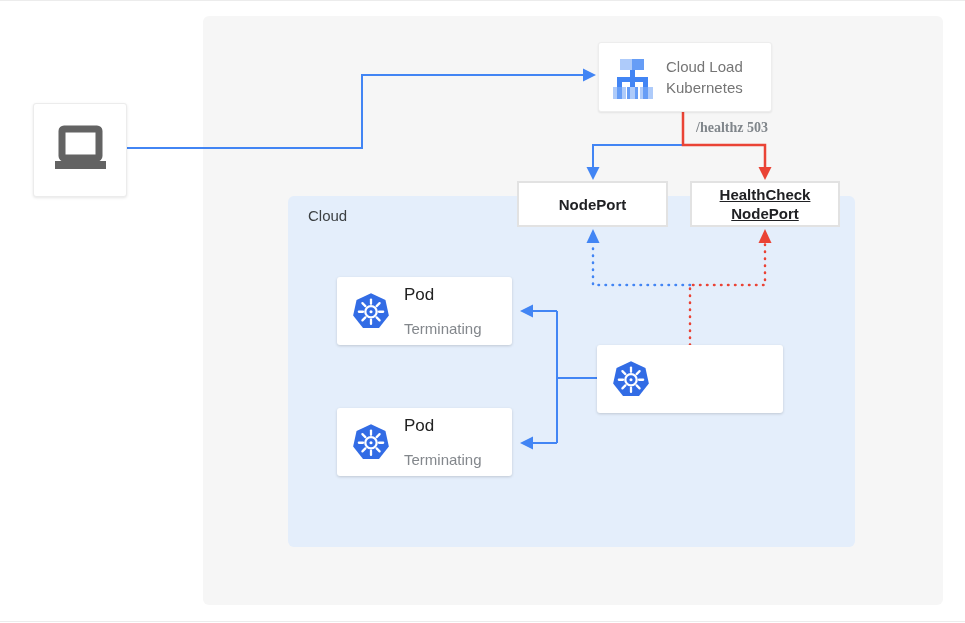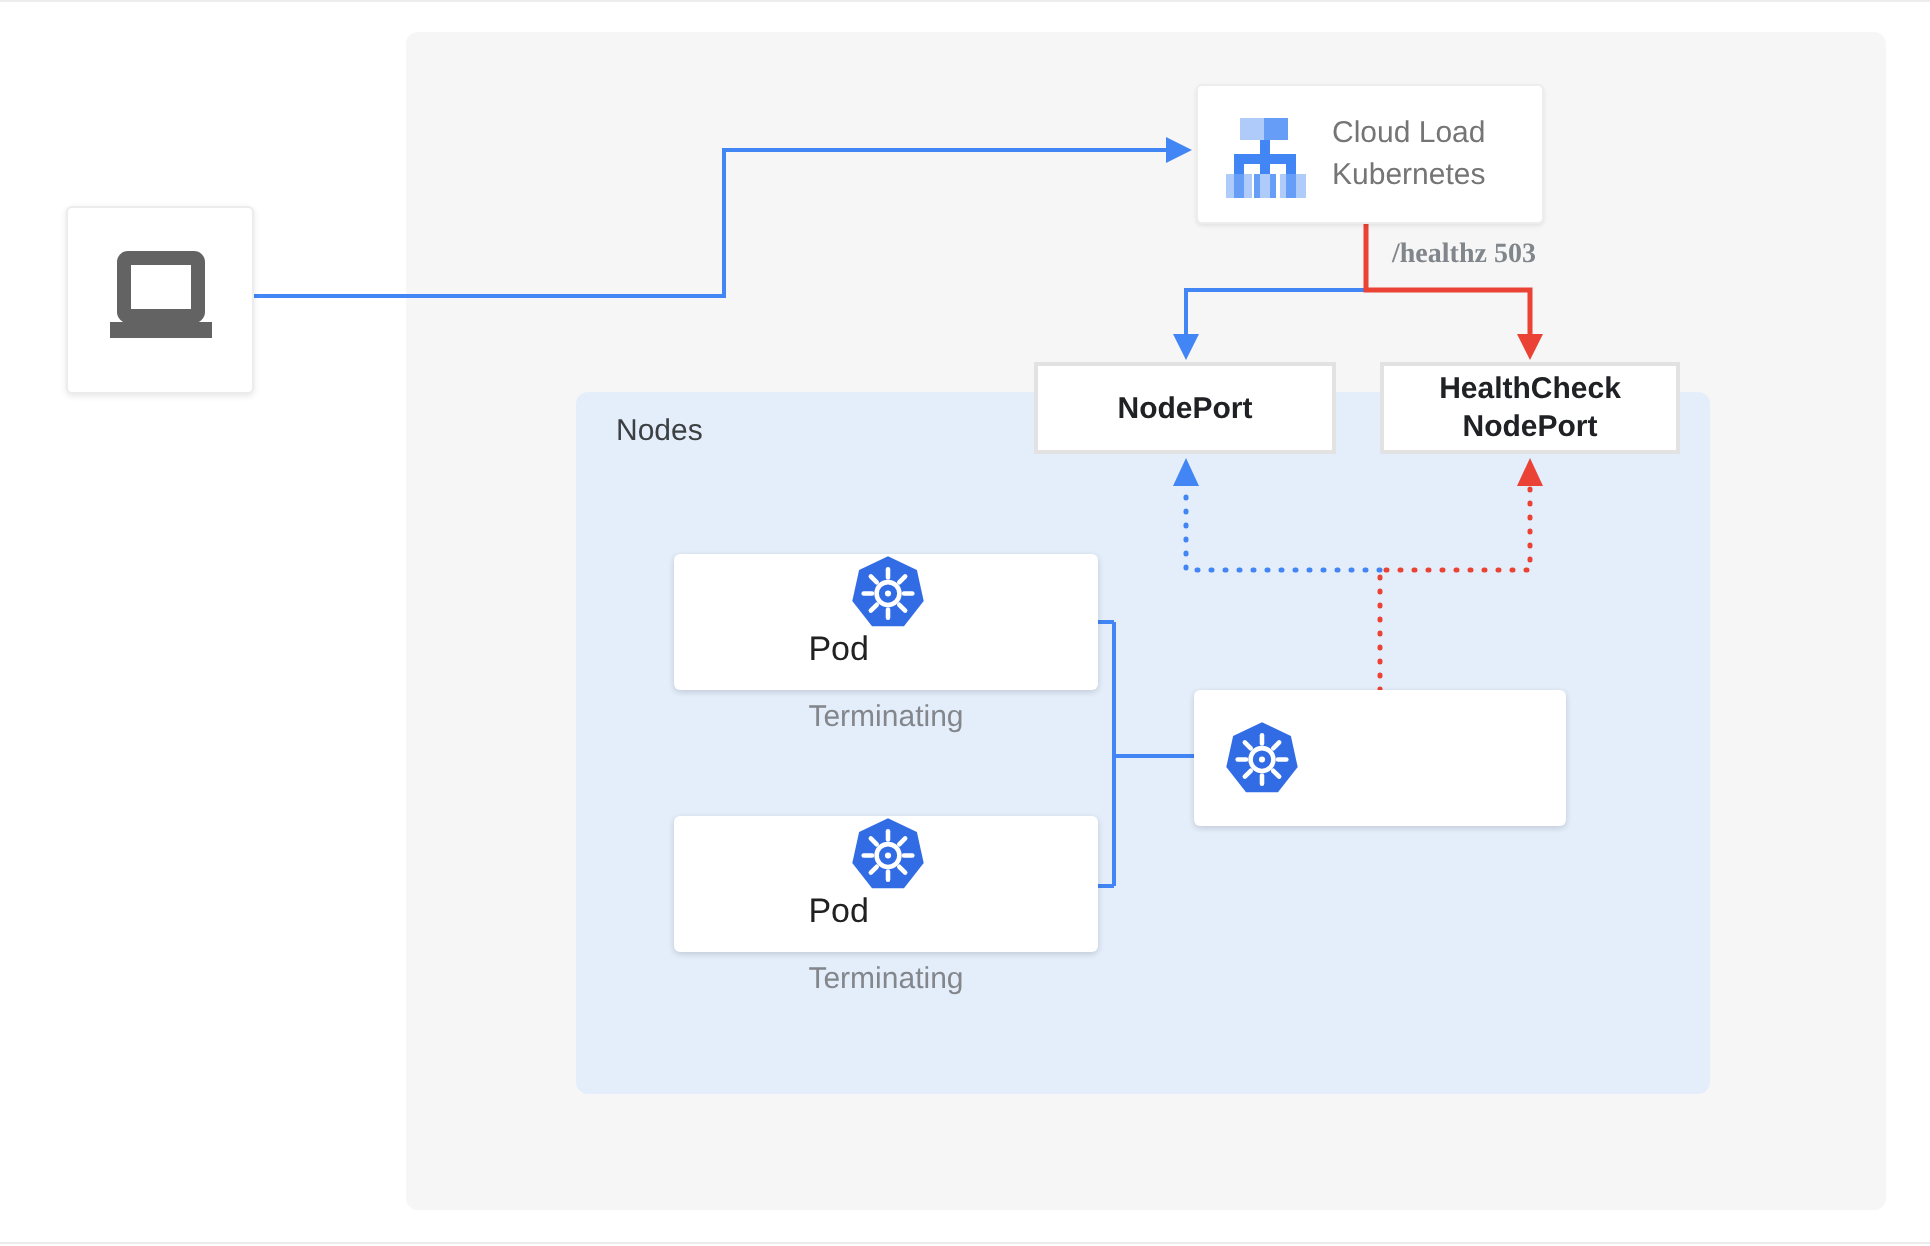--- a/index.html
+++ b/index.html
@@ -21,23 +21,23 @@
                border:1px solid #ececec;box-shadow:0 1px 3px rgba(0,0,0,0.10);}
   .clb-card{left:598px;top:42px;width:172px;height:68px;border:1px solid #ededed;
             box-shadow:0 1px 2px rgba(0,0,0,0.08);}
   .clb-card .icon{margin:0 10px 0 11px;flex:none;}
   .clb-text{font-size:15px;color:#757575;line-height:21px;}
 
   .port-box{position:absolute;background:#ffffff;border:2px solid #e2e2e2;
             display:flex;flex-direction:column;align-items:center;justify-content:center;
             font-weight:bold;font-size:15px;color:#202124;line-height:19px;text-align:center;}
   .nodeport-box{left:517px;top:181px;width:147px;height:42px;}
-  .healthcheck-box{left:690px;top:181px;width:146px;height:42px;}
+  .healthcheck-box{left:690px;top:181px;width:146px;height:42px;text-decoration:underline;}
 
-  .k8s-card{width:212px;height:68px;flex-direction:column;}
+  .k8s-card{width:175px;height:68px;}
   .pod1{left:337px;top:277px;}
   .pod2{left:337px;top:408px;}
   .kubeproxy-card{left:597px;top:345px;width:186px;height:68px;}
   .k8s-card .icon,.kubeproxy-card .icon{margin:0 14px 0 15px;flex:none;}
   .card-title{font-size:17px;color:#212121;}
   .card-sub{font-size:15px;color:#83878c;margin-top:15px;}
 
   .healthz-label{position:absolute;left:696px;top:120px;font-size:14px;
                  font-weight:bold;color:#80868b;font-family:Liberation Serif, serif;}
 
@@ -51,21 +51,21 @@
 <body>
 
 <div class="canvas">
 
   <div class="hairline top"></div>
   <div class="hairline bottom"></div>
 
   <div class="panel"></div>
 
   <div class="nodes-box">
-    <span class="nodes-label">Nodes</span>
+    <span class="nodes-label">Cloud</span>
   </div>
 
   <svg class="overlay">
 
     <path class="ln-blue" d="M125 148 H362 V75 H584" stroke="#4285f4"></path>
     <polygon class="ar-blue" points="596,75 583,68.5 583,81.5" fill="#4285f4"></polygon>
 
     <path class="ln-blue" d="M683 145 H593 V168" stroke="#4285f4"></path>
     <polygon class="ar-blue" points="593,180 586.5,167 599.5,167" fill="#4285f4"></polygon>
 

